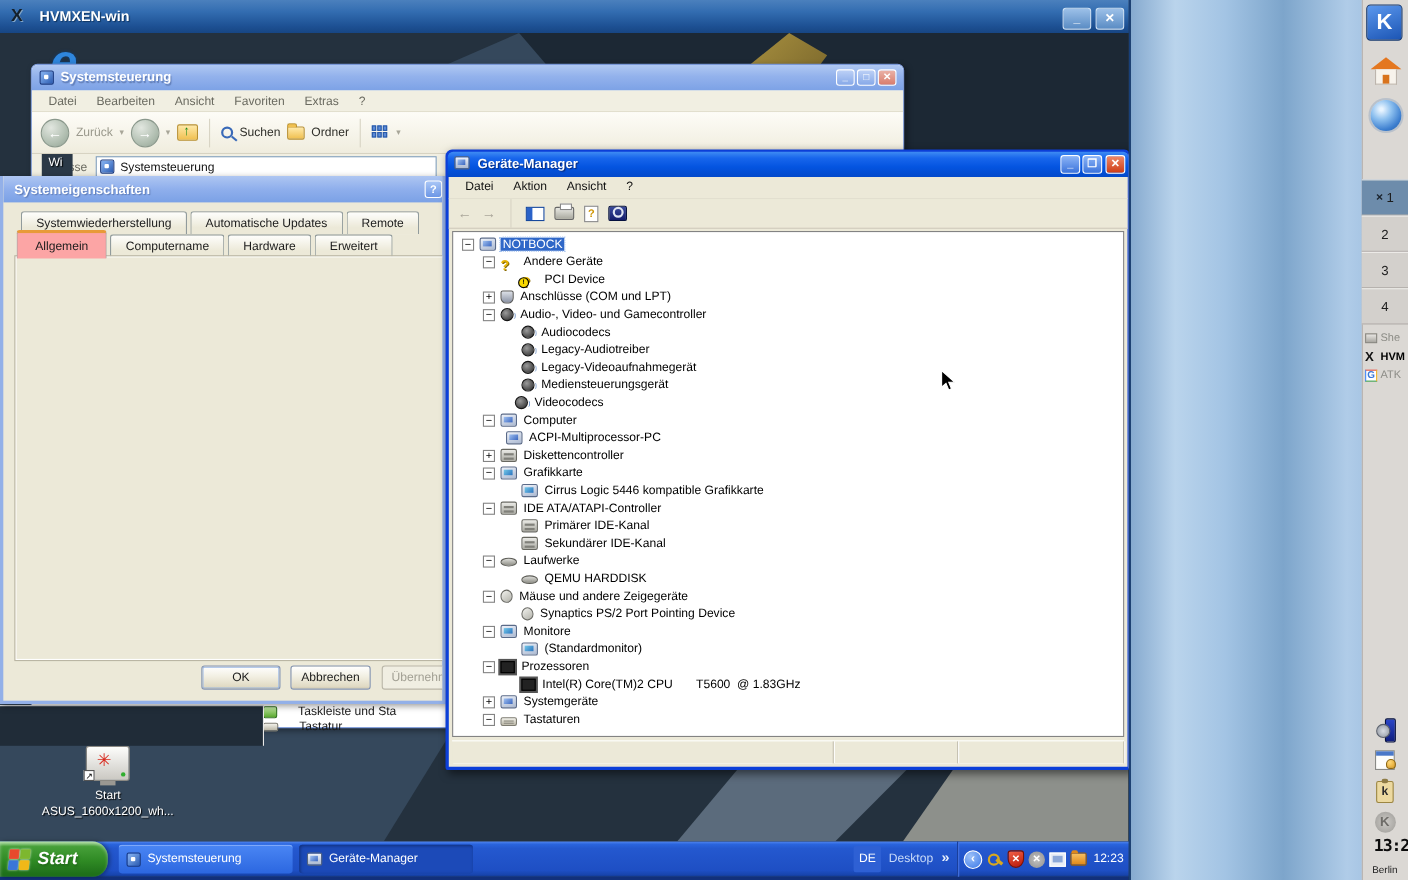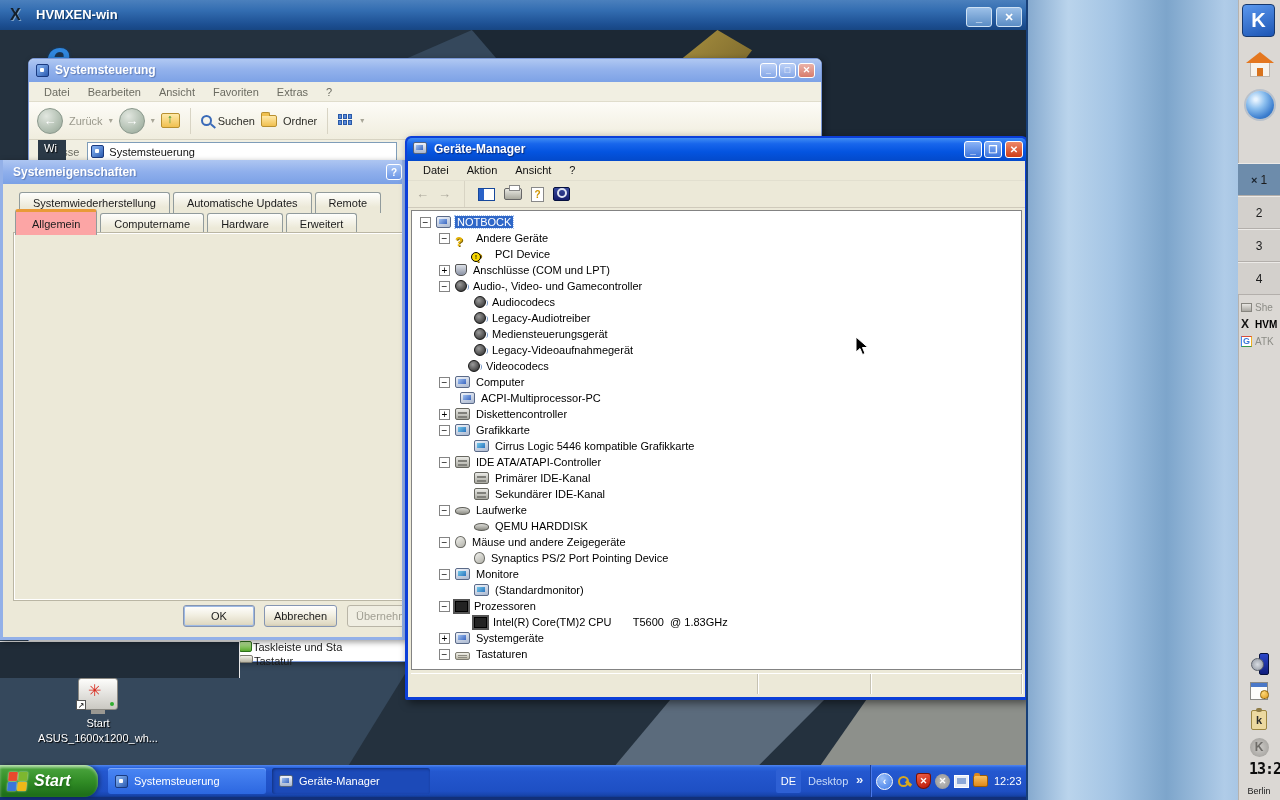--- a/index.html
+++ b/index.html
@@ -124,21 +124,21 @@
   .search-icon{width:11px;height:11px;border:2px solid #3a6ab8;border-radius:50%;position:relative;flex:none}
   .search-icon::after{content:"";position:absolute;left:7px;top:8px;width:6px;height:2px;background:#3a6ab8;transform:rotate(40deg)}
   .folder-icon{width:16px;height:12px;background:linear-gradient(#ffe9a8,#f0c050);border:1px solid #b89030;border-radius:1px 2px 2px 2px;position:relative;flex:none}
   .folder-icon::before{content:"";position:absolute;top:-4px;left:-1px;width:7px;height:3px;background:#f0c050;border:1px solid #b89030;border-bottom:none;border-radius:2px 2px 0 0}
   .views-icon{width:16px;height:13px;display:grid;grid-template-rows:5px 5px;grid-template-columns:4px 4px 4px;gap:1px;flex:none}
   .views-icon i{background:#5a8ad8;border:1px solid #2a5aa8}
   .cp-addrbar{height:24px;background:#f1efe2;display:flex;align-items:center;padding-left:10px;gap:8px;border-bottom:1px solid #d7d3c2}
   .addr-label{font-size:11px;color:#6b6b61}
   .addr-field{width:310px;height:20px;background:#fff;border:1px solid #7f9db9;display:flex;align-items:center;gap:5px;padding-left:3px;font-size:11px;color:#111}
   .cp-body{position:absolute;left:0;top:105px;right:0;bottom:0;background:#fff}
-  .cp-frag{position:absolute;left:210px;display:flex;align-items:flex-start;gap:1px;font-size:11px;color:#1a1a1a;white-space:nowrap}
+  .cp-frag{position:absolute;left:210px;display:flex;align-items:center;gap:19px;font-size:11px;color:#1a1a1a;white-space:nowrap}
   .cp-frag1{top:477px}.cp-frag2{top:491px}
   .frag-icon-green{width:13px;height:11px;background:linear-gradient(#bfe6a0,#59a82e);border:1px solid #2c701a;border-radius:2px;flex:none}
   .frag-icon-kbd{width:14px;height:8px;background:linear-gradient(#f2f1ea,#b9b5a4);border:1px solid #7d7b70;border-radius:2px;flex:none}
 
   
   .sp-dialog{position:absolute;left:0;top:130px;width:405px;height:480px;z-index:15;overflow:hidden;
     background:#ece9d8;border:3px solid #93b0e8;border-top:none;box-shadow:2px 2px 6px rgba(0,0,0,.4)}
   .sp-titlebar{height:24px;background:linear-gradient(180deg,#aec6f2 0%,#8fafec 50%,#7ba1e6 100%);position:relative}
   .sp-title{position:absolute;left:10px;top:0;line-height:24px;color:#fff;font-weight:bold;font-size:12px;text-shadow:1px 1px 1px #5f7cb6}
   .sp-help{position:absolute;left:383px;top:4px;width:16px;height:16px;border-radius:3px;border:1px solid #fff;
@@ -520,26 +520,26 @@
               <span class="tree-label">Audiocodecs</span>
             </div>
             <div class="tree-row" style="padding-left: 46px;">
               <span class="expander ex-none"></span>
               <span class="tree-icon ic-audio"></span>
               <span class="tree-label">Legacy-Audiotreiber</span>
             </div>
             <div class="tree-row" style="padding-left: 46px;">
               <span class="expander ex-none"></span>
               <span class="tree-icon ic-audio"></span>
+              <span class="tree-label">Legacy-Videoaufnahmegerät</span>
+            </div>
+            <div class="tree-row" style="padding-left: 46px;">
+              <span class="expander ex-none"></span>
+              <span class="tree-icon ic-audio"></span>
               <span class="tree-label">Mediensteuerungsgerät</span>
-            </div>
-            <div class="tree-row" style="padding-left: 46px;">
-              <span class="expander ex-none"></span>
-              <span class="tree-icon ic-audio"></span>
-              <span class="tree-label">Legacy-Videoaufnahmegerät</span>
             </div>
             <div class="tree-row" style="padding-left: 40px;">
               <span class="expander ex-none"></span>
               <span class="tree-icon ic-audio"></span>
               <span class="tree-label">Videocodecs</span>
             </div>
             <div class="tree-row" style="padding-left: 27px;">
               <span class="expander ex-minus">−</span>
               <span class="tree-icon ic-computer2"></span>
               <span class="tree-label">Computer</span>

